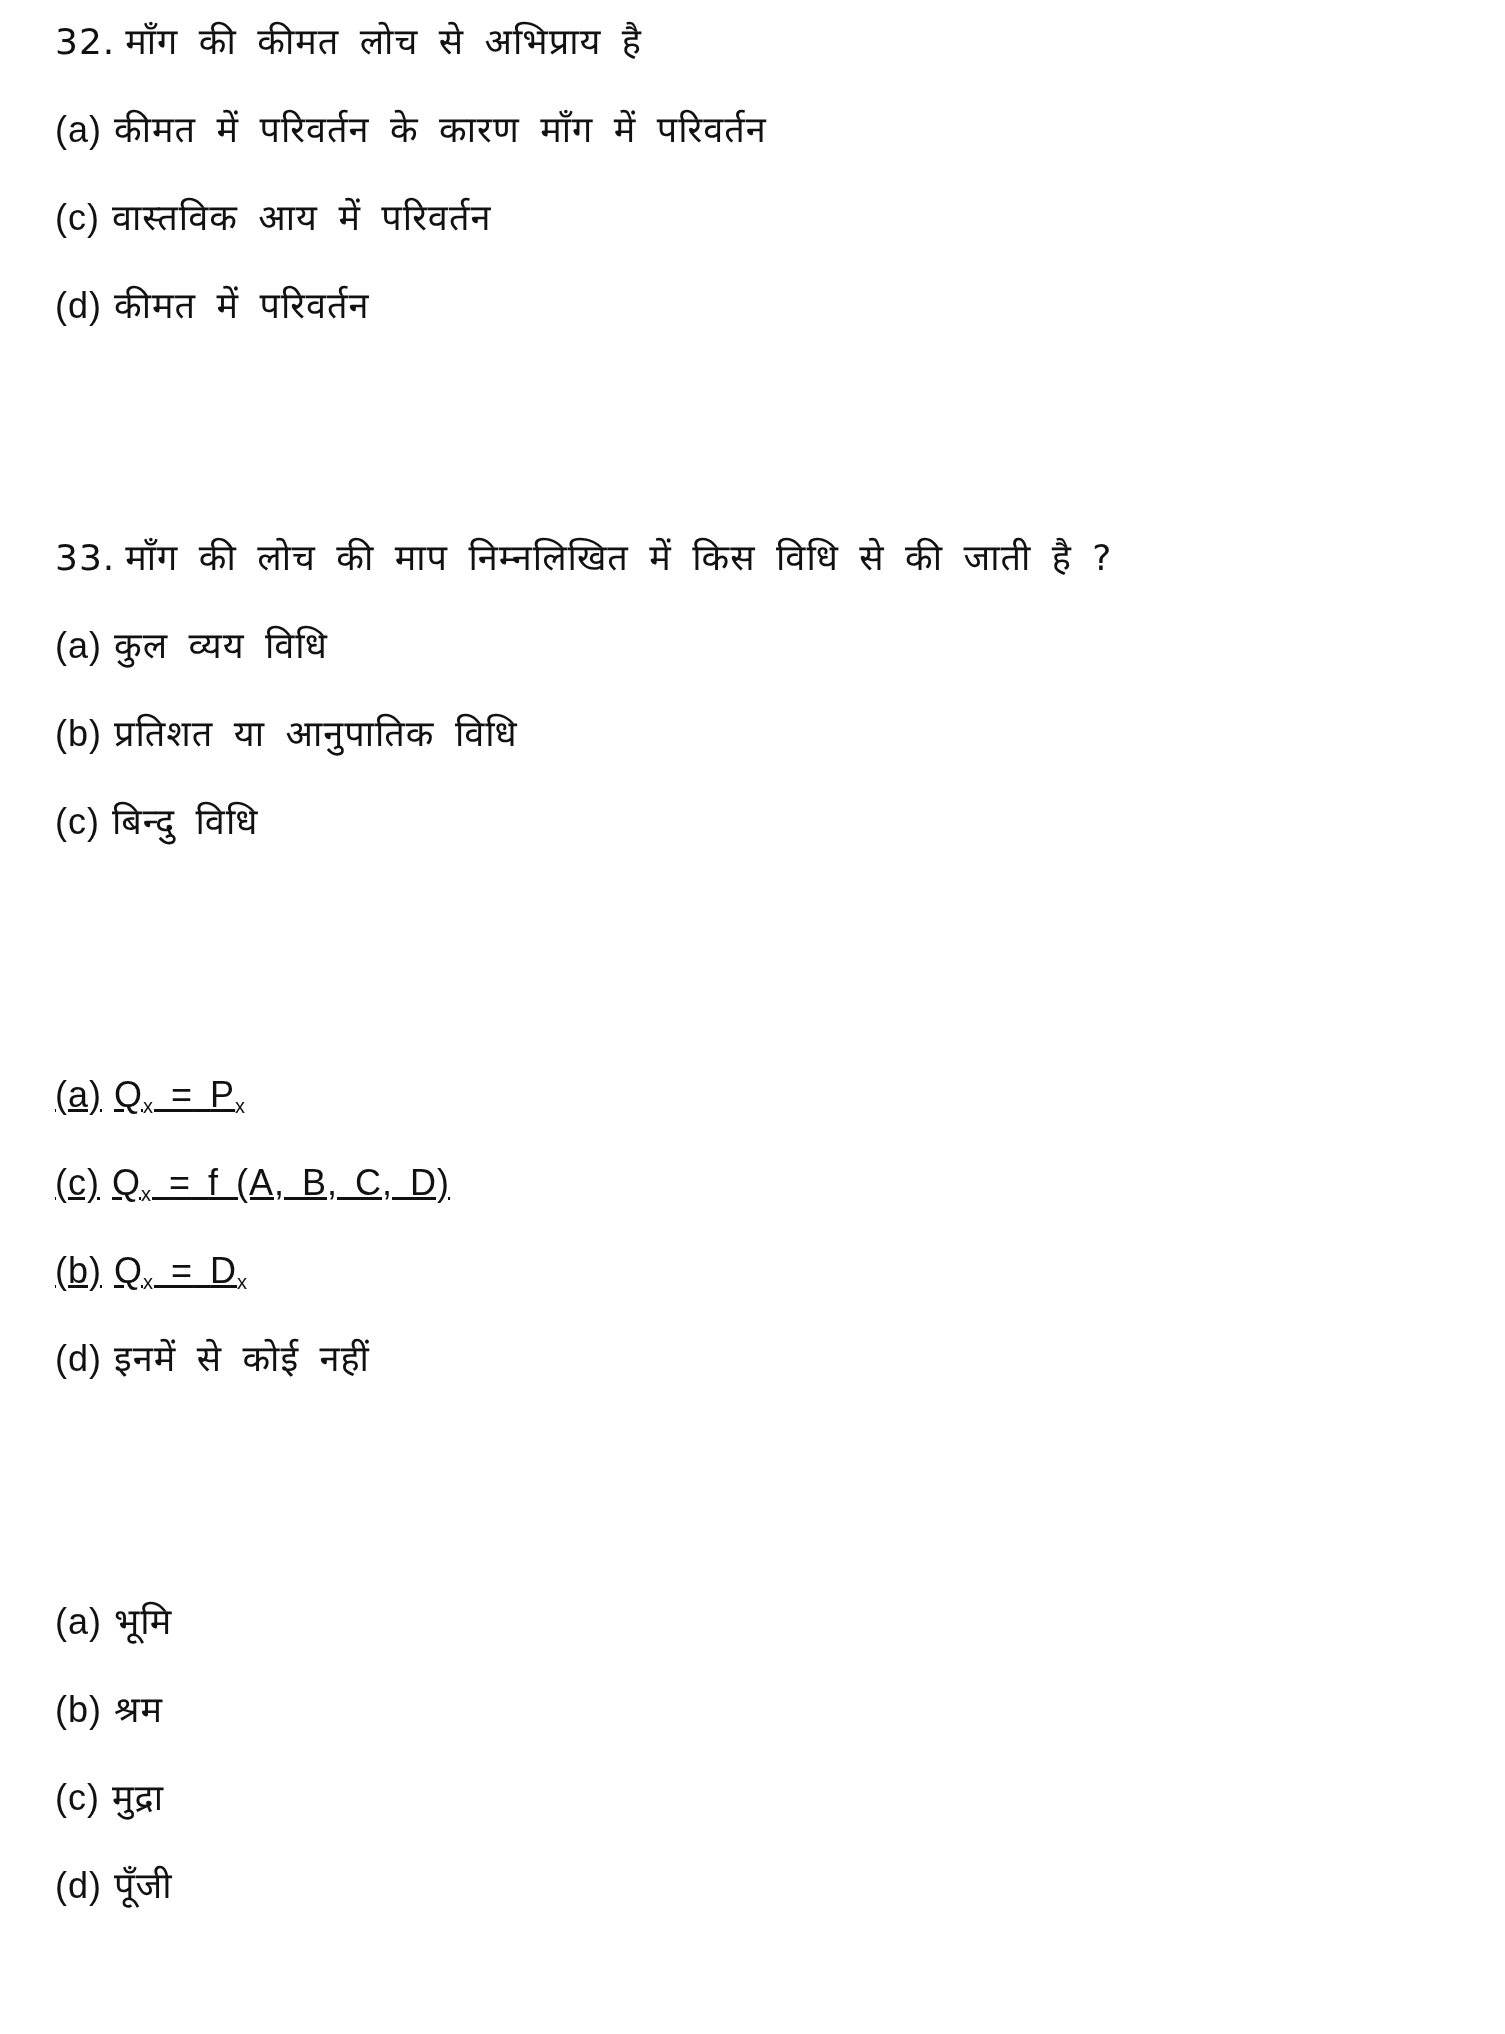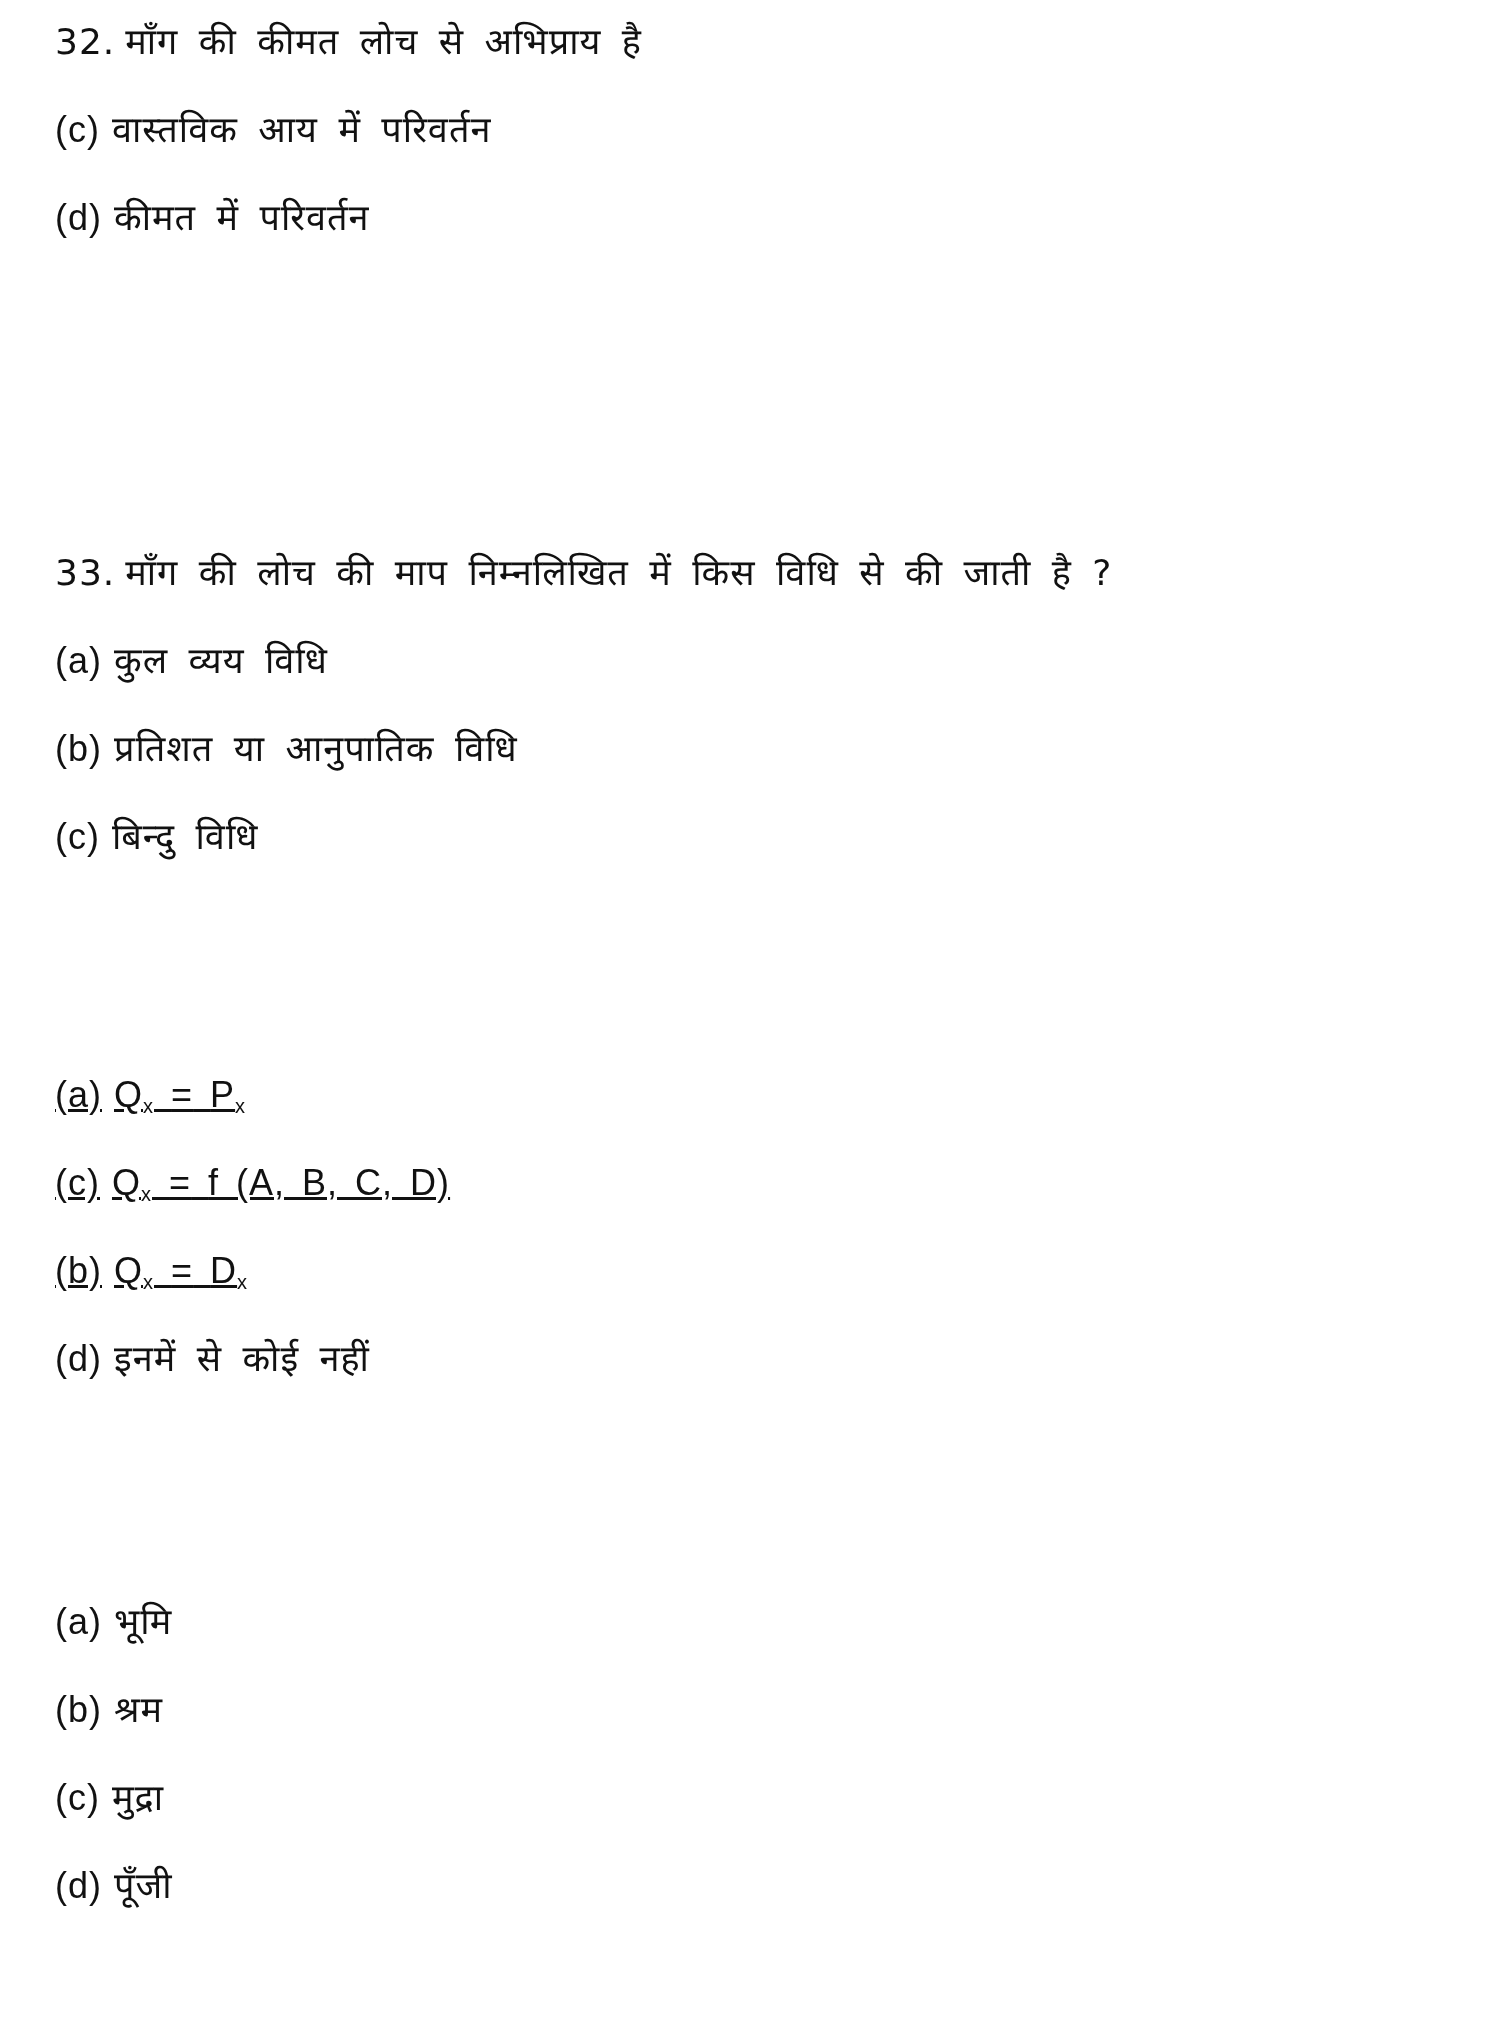--- a/index.html
+++ b/index.html
@@ -43,28 +43,31 @@
 </head>
 <body>
 
 <div class="page">
 
   <div class="question" style="top:-10px;">
     <div class="line q-text">
       <span class="num">32.</span><span>माँग की कीमत लोच से अभिप्राय है</span>
     </div>
     <div class="line opt">
+      <span class="label">(a)</span><span>कीमत में परिवर्तन के कारण माँग में परिवर्तन</span>
+    </div>
+    <div class="line opt">
       <span class="label">(c)</span><span>वास्तविक आय में परिवर्तन</span>
     </div>
     <div class="line opt">
       <span class="label">(d)</span><span>कीमत में परिवर्तन</span>
     </div>
   </div>
 
-  <div class="question" style="top:521px;">
+  <div class="question" style="top:506px;">
     <div class="line q-text">
       <span class="num">33.</span><span>माँग की लोच की माप निम्नलिखित में किस विधि से की जाती है ?</span>
     </div>
     <div class="line opt">
       <span class="label">(a)</span><span>कुल व्यय विधि</span>
     </div>
     <div class="line opt">
       <span class="label">(b)</span><span>प्रतिशत या आनुपातिक विधि</span>
     </div>
     <div class="line opt">

